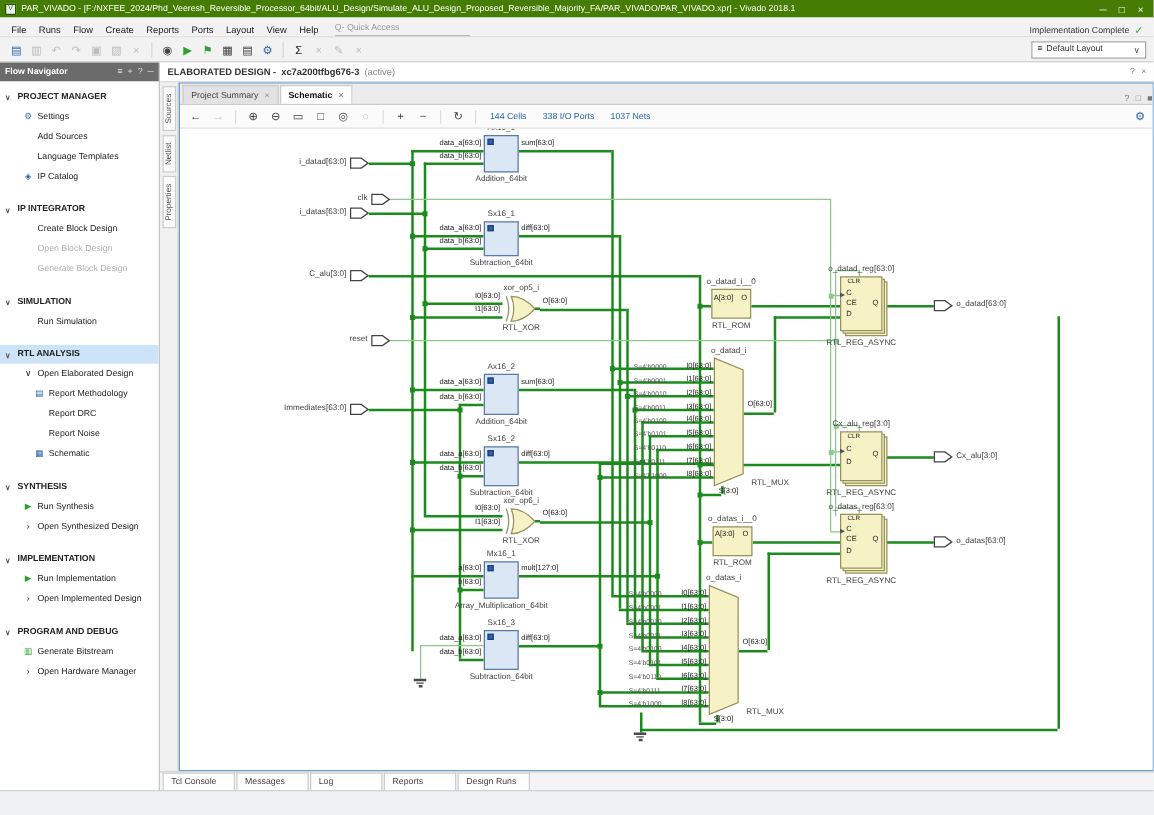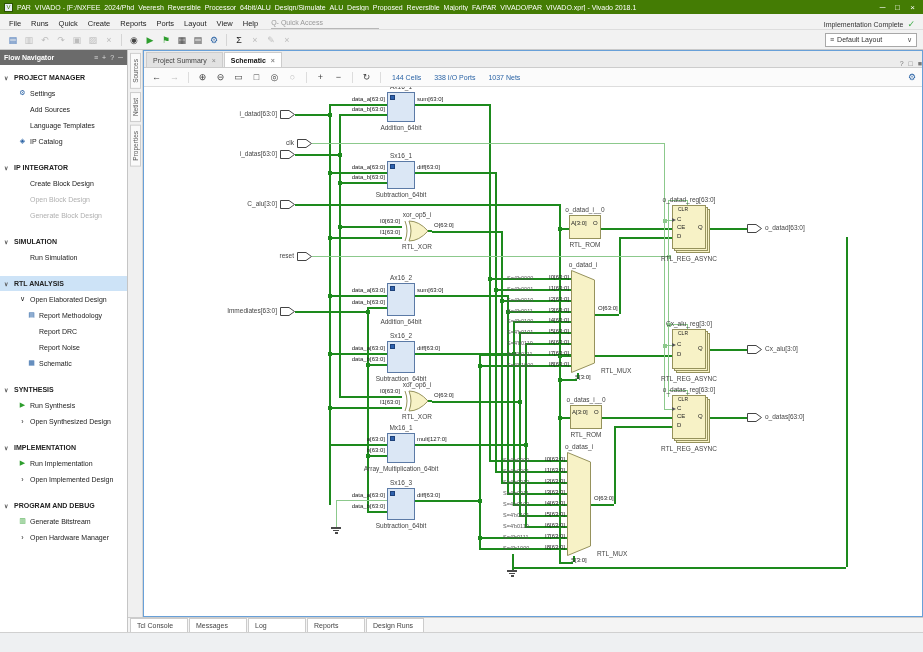--- a/index.html
+++ b/index.html
@@ -96,21 +96,21 @@
       <span>─</span>
       <span>□</span>
       <span>×</span>
     </span>
 </div>
 
 <div class="menubar">
   <span id="menuItems" style="display: flex;">
       <span class="menu-item">File</span>
       <span class="menu-item">Runs</span>
-      <span class="menu-item">Quick</span>
+      <span class="menu-item">Flow</span>
       <span class="menu-item">Create</span>
       <span class="menu-item">Reports</span>
       <span class="menu-item">Ports</span>
       <span class="menu-item">Layout</span>
       <span class="menu-item">View</span>
       <span class="menu-item">Help</span>
     </span>
   <span class="quickaccess">
     <span>Q- Quick Access</span>
   </span>
@@ -276,20 +276,29 @@
           </div>
           <div class="fn-item">
             <span class="fn-ic">›</span>
             <span>Open Hardware Manager</span>
           </div>
         </div>
       </div>
   </div>
 
   <div class="workarea">
+    <div class="elabbar">
+      <b>ELABORATED DESIGN -</b>
+      <span class="part">xc7a200tfbg676-3</span>
+      <span class="state">(active)</span>
+      <span class="paneicons" id="elabIcons">
+          <span>?</span>
+          <span>×</span>
+        </span>
+    </div>
 
     <div class="docrow">
       <div class="sidestrip" id="sideStrip">
           <span class="sidetab">Sources</span>
           <span class="sidetab">Netlist</span>
           <span class="sidetab">Properties</span>
         </div>
 
       <div class="schempane">
         <div class="doctabs" id="docTabs">

